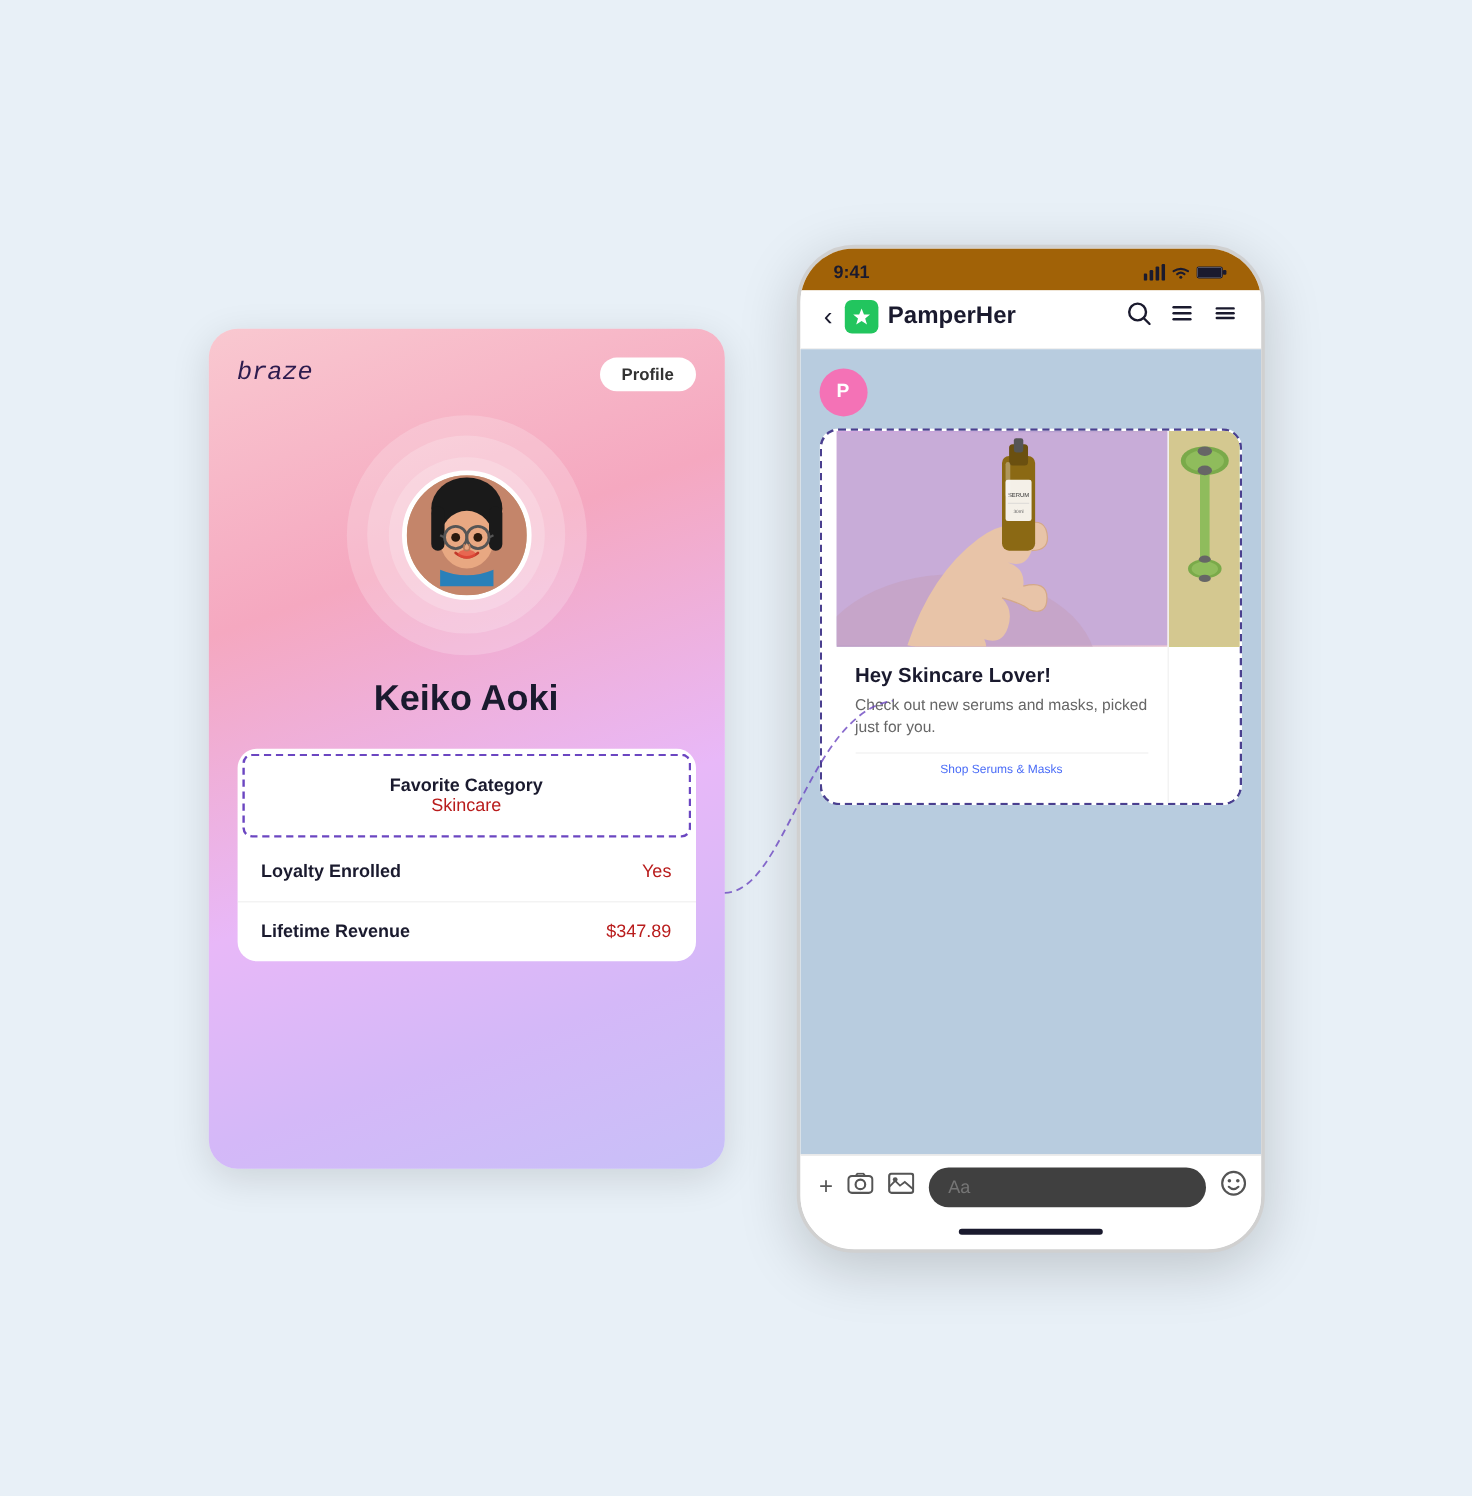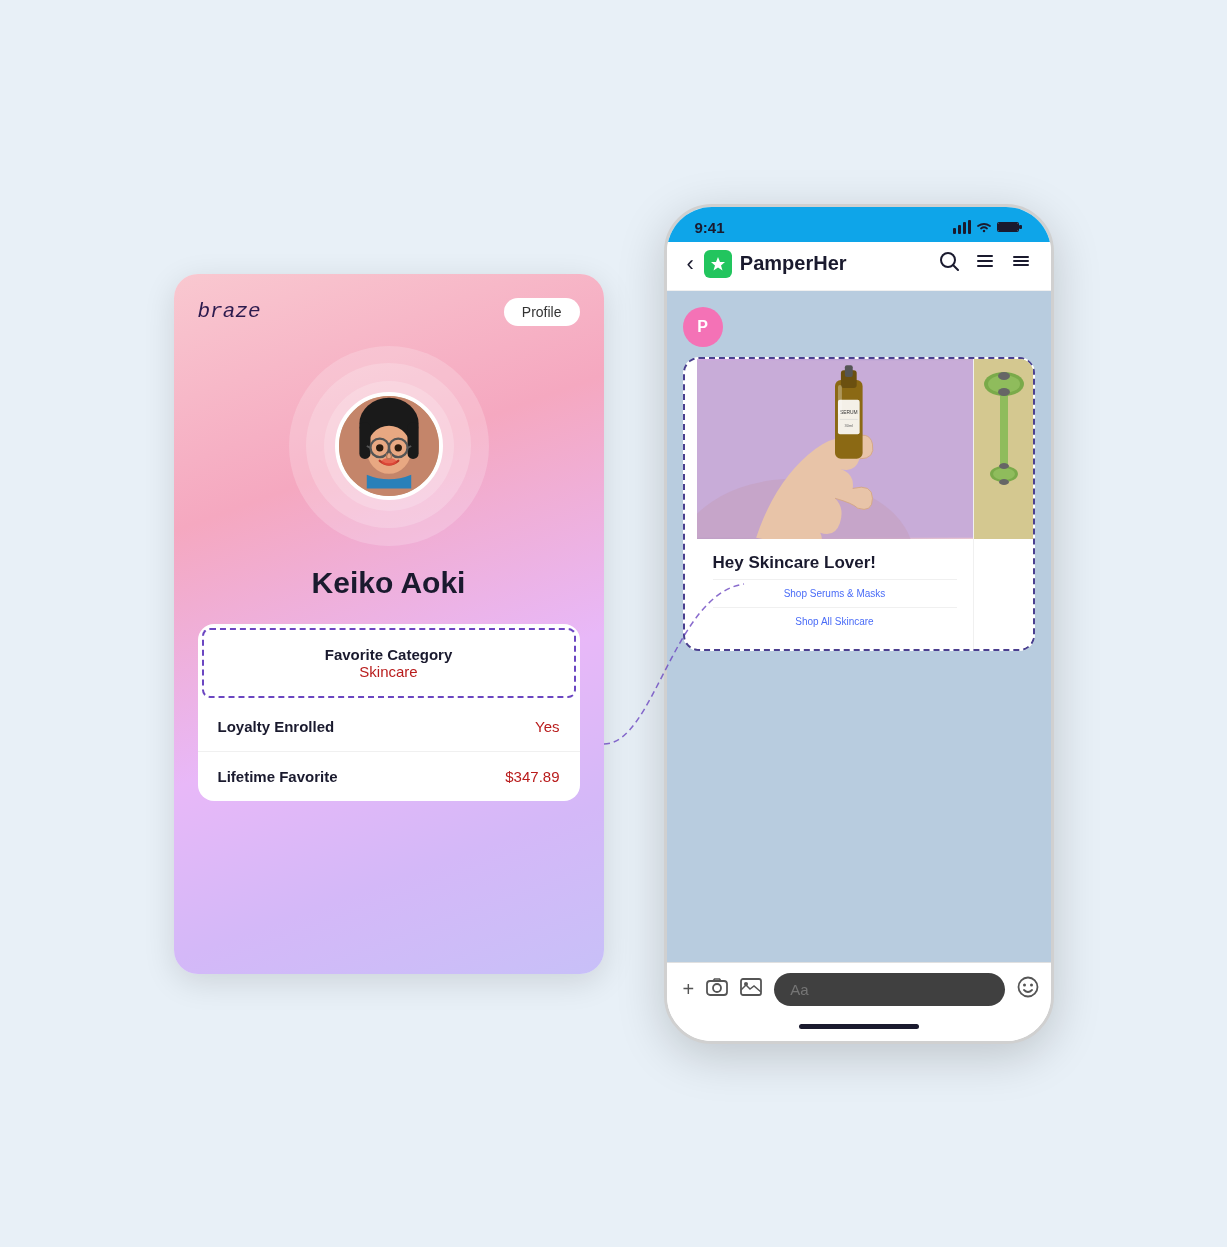--- a/index.html
+++ b/index.html
@@ -39,21 +39,21 @@
       color: #2d1b4e;
       font-style: italic;
     }
 
     .profile-btn {
       background: white;
       border: none;
       border-radius: 20px;
       padding: 6px 18px;
       font-size: 14px;
-      font-weight: 400;
+      font-weight: 700;
       color: #333;
       cursor: pointer;
     }
 
     .avatar-section {
       display: flex;
       justify-content: center;
       margin-bottom: 20px;
       position: relative;
     }
@@ -152,21 +152,21 @@
       background: white;
       border-radius: 48px;
       border: 3px solid #d0d0d0;
       overflow: hidden;
       box-shadow: 0 12px 48px rgba(0,0,0,0.18);
       display: flex;
       flex-direction: column;
     }
 
     .phone-status-bar {
-      background: #0ea5e9;
+      background: #a16207;
       padding: 12px 28px 6px;
       display: flex;
       justify-content: space-between;
       align-items: center;
       flex-shrink: 0;
     }
 
     .status-time {
       font-size: 15px;
       font-weight: 600;
@@ -458,21 +458,21 @@
         <span class="data-label">Favorite Category</span>
         <span class="data-value">Skincare</span>
       </div>
 
       <div class="data-row">
         <span class="data-label">Loyalty Enrolled</span>
         <span class="data-value">Yes</span>
       </div>
 
       <div class="data-row">
-        <span class="data-label">Lifetime Favorite</span>
+        <span class="data-label">Lifetime Revenue</span>
         <span class="data-value">$347.89</span>
       </div>
     </div>
   </div>
 
   <svg class="connector-svg" xmlns="http://www.w3.org/2000/svg">
     <path d="M 430 540 C 480 540, 500 390, 570 380" fill="none" stroke="#6b46c1" stroke-width="1.5" stroke-dasharray="6,4" opacity="0.8"></path>
   </svg>
 
   <div class="phone-wrapper">
@@ -573,22 +573,22 @@
                     <rect x="143" y="40" width="22" height="35" rx="2" fill="white" opacity="0.9"></rect>
                     <text x="154" y="55" text-anchor="middle" font-size="5" fill="#333" font-family="sans-serif">SERUM</text>
                     <line x1="145" y1="60" x2="163" y2="60" stroke="#ccc" stroke-width="0.5"></line>
                     <text x="154" y="68" text-anchor="middle" font-size="4" fill="#666" font-family="sans-serif">30ml</text>
 
                     <rect x="143" y="25" width="4" height="30" rx="2" fill="white" opacity="0.3"></rect>
                   </svg>
                 </div>
                 <div class="msg-card-body">
                   <div class="msg-card-title">Hey Skincare Lover!</div>
+                  <div class="msg-card-desc">Check out new serums and masks, picked just for you.</div>
                   <a class="msg-card-link">Shop Serums &amp; Masks</a>
-                  <a class="msg-card-link">Shop All Skincare</a>
                 </div>
               </div>
 
               <div class="msg-card-peek">
                 <div class="msg-card-peek-img">
 
                   <svg viewBox="0 0 60 180" width="60" height="180">
                     <rect width="60" height="180" fill="#d4c890"></rect>
 
                     <rect x="26" y="20" width="8" height="100" rx="4" fill="#8fbc5c"></rect>

